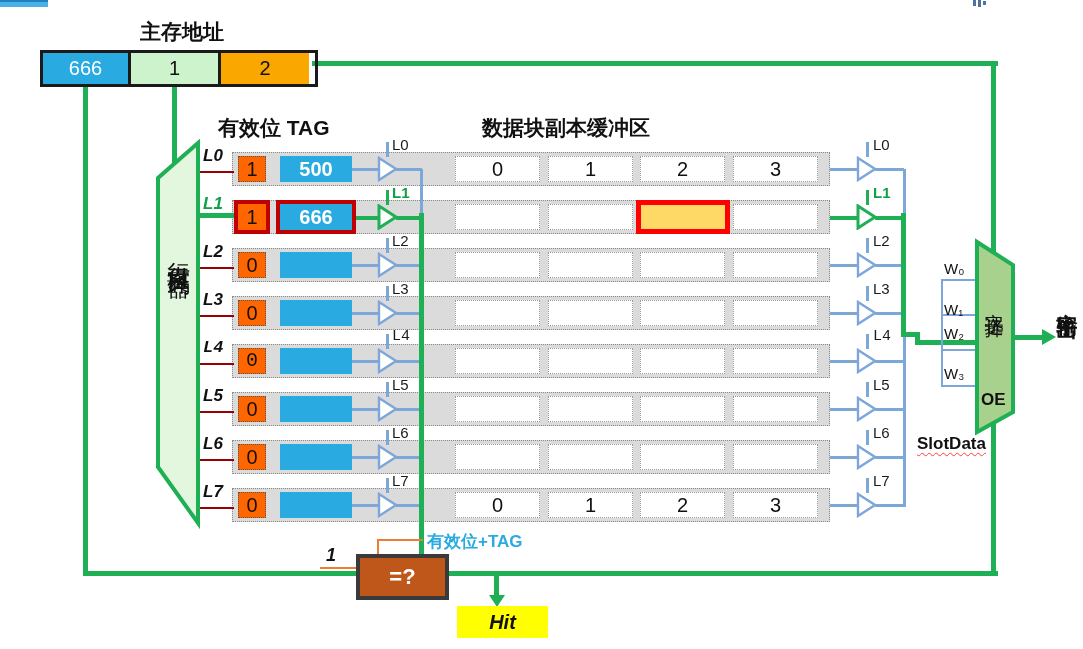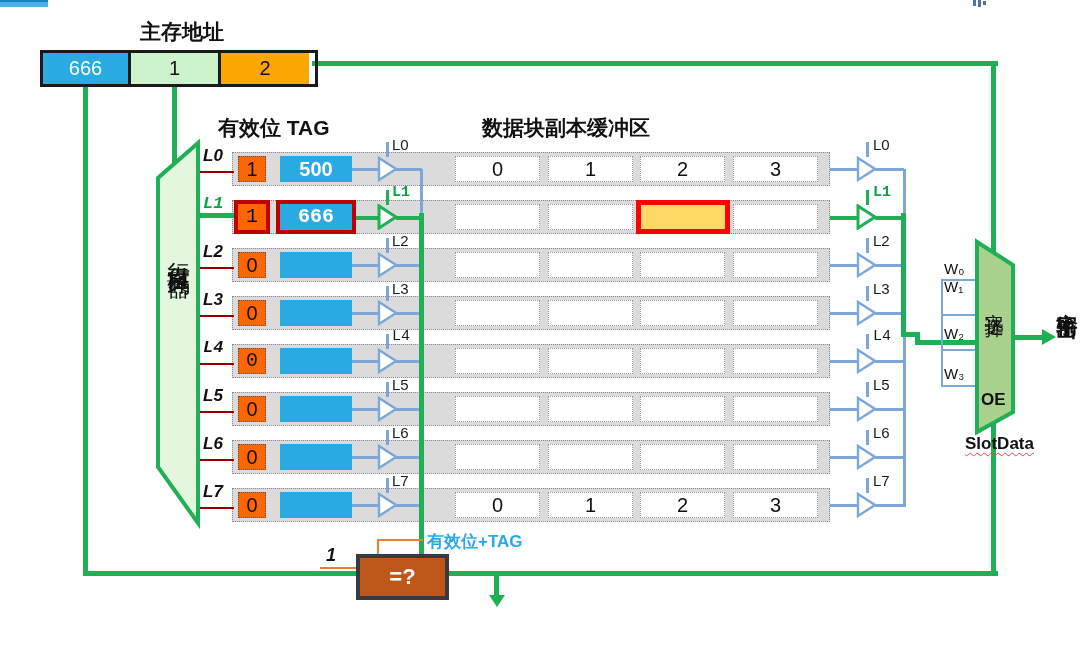--- a/index.html
+++ b/index.html
@@ -48,21 +48,21 @@
   .arrow-down{position:absolute;width:0;height:0;border-left:8px solid transparent;
               border-right:8px solid transparent;border-top:12px solid #1FAF54;}
   .arrow-right{position:absolute;width:0;height:0;border-top:8px solid transparent;
                border-bottom:8px solid transparent;border-left:14px solid #1FAF54;}
   #comparator{position:absolute;left:356px;top:554px;width:85px;height:38px;background:#C0571A;
               border:4px solid #3a3a3a;box-sizing:content-box;color:#fff;font-weight:bold;font-size:22px;
               display:flex;align-items:center;justify-content:center;}
   #hit-box{position:absolute;left:457px;top:606px;width:91px;height:32px;background:#FFFF00;
            font-size:20px;font-weight:bold;font-style:italic;display:flex;align-items:center;justify-content:center;}
   #slotdata{position:absolute;left:917px;top:434px;font-size:17px;font-weight:bold;
-            text-decoration:underline wavy #ff4040 1px;text-underline-offset:3px;margin-left:48px;}
+            text-decoration:underline wavy #ff4040 1px;text-underline-offset:3px;}
   .wlbl{position:absolute;font-size:15px;}
   #bus-label{position:absolute;left:427px;top:530px;font-size:17px;font-weight:bold;color:#29ABE2;white-space:nowrap;}
   #const1{position:absolute;left:326px;top:545px;font-size:18px;font-style:italic;font-weight:600;}
   .artbar{position:absolute;background:#51719f;}
 </style>
 </head>
 <body>
 
 <div id="canvas">
 
@@ -108,21 +108,21 @@
           <div class="dcell" style="left: 733px;">3</div>
         </div>
     <div class="rwire" style="left:830px;top:16px;width:27px;"></div>
     <svg class="tri" style="left:856px;" viewBox="0 0 21 26">
           <polygon points="2,2 2,24 19,13"></polygon>
         </svg>
     <div class="tick" style="left:866px;"></div>
     <div class="mlbl" style="left:873px;">L0</div>
     <div class="rwire" style="left:875px;top:16px;width:29px;"></div>
   </div>
-      <div class="row active" style="top: 200px; font-family: Liberation Mono, monospace;">
+      <div class="row active" style="top: 200px;">
     <div class="strip"></div>
     <div class="dwire" style="left: 198px; top: 13px; width: 38px;"></div>
     <div class="llbl">L1</div>
     <div class="valid">1</div>
     <div class="tagc">666</div>
     <div class="rwire tw" style="left: 356px; top: 16px; width: 22px;"></div>
     <svg class="tri" style="left:377px;" viewBox="0 0 21 26">
           <polygon points="2,2 2,24 19,13"></polygon>
         </svg>
     <div class="tick" style="left:386px;"></div>
@@ -324,21 +324,21 @@
     <polygon points="44,4 44,384 4,328 4,39" fill="#E3F6DE" stroke="#1FAF54" stroke-width="4"></polygon>
   </svg>
   <div class="vtext" style="left:164px;top:244px;font-size:23px;">行索引译码器</div>
 
   <div class="wire blue" style="left:941px;top:279px;width:2px;height:108px;"></div>
   <div class="wire blue" style="left:941px;top:279px;width:38px;height:2px;"></div>
   <div class="wire blue" style="left:941px;top:314px;width:38px;height:2px;"></div>
   <div class="wire blue" style="left:941px;top:349px;width:38px;height:2px;"></div>
   <div class="wire blue" style="left:941px;top:385px;width:38px;height:2px;"></div>
   <div class="wlbl" style="left:944px;top:260px;">W₀</div>
-  <div class="wlbl" style="left:944px;top:278px;">W₁</div>
+  <div class="wlbl" style="left:944px;top:301px;">W₁</div>
   <div class="wlbl" style="left:944px;top:325px;">W₂</div>
   <div class="wlbl" style="left:944px;top:365px;">W₃</div>
 
   <svg class="abs" style="left:973px;top:236px;" width="44" height="200">
     <polygon points="4,6 40,29 40,176 4,196" fill="#A9D18E" stroke="#1FAF54" stroke-width="4"></polygon>
   </svg>
   <div class="vtext" style="left:981px;top:298px;font-size:19px;">字选择</div>
   <div class="abs" style="left:981px;top:390px;font-size:17px;font-weight:bold;">OE</div>
 
   <div class="wire" style="left:1015px;top:335px;width:30px;height:5px;"></div>
@@ -346,14 +346,15 @@
   <div class="vtext" style="left:1053px;top:296px;font-size:21px;font-weight:bold;">字输出</div>
   <div id="slotdata">SlotData</div>
 
   <div id="bus-label">有效位+TAG</div>
   <div id="const1">1</div>
   <div class="wire orange" style="left:320px;top:567px;width:36px;height:2px;"></div>
   <div class="wire orange" style="left:377px;top:539px;width:2px;height:15px;"></div>
   <div class="wire orange" style="left:377px;top:539px;width:46px;height:2px;"></div>
   <div id="comparator">=?</div>
 
+  <div id="hit-box">Hit</div>
 
 </div>
 
 </body></html>

